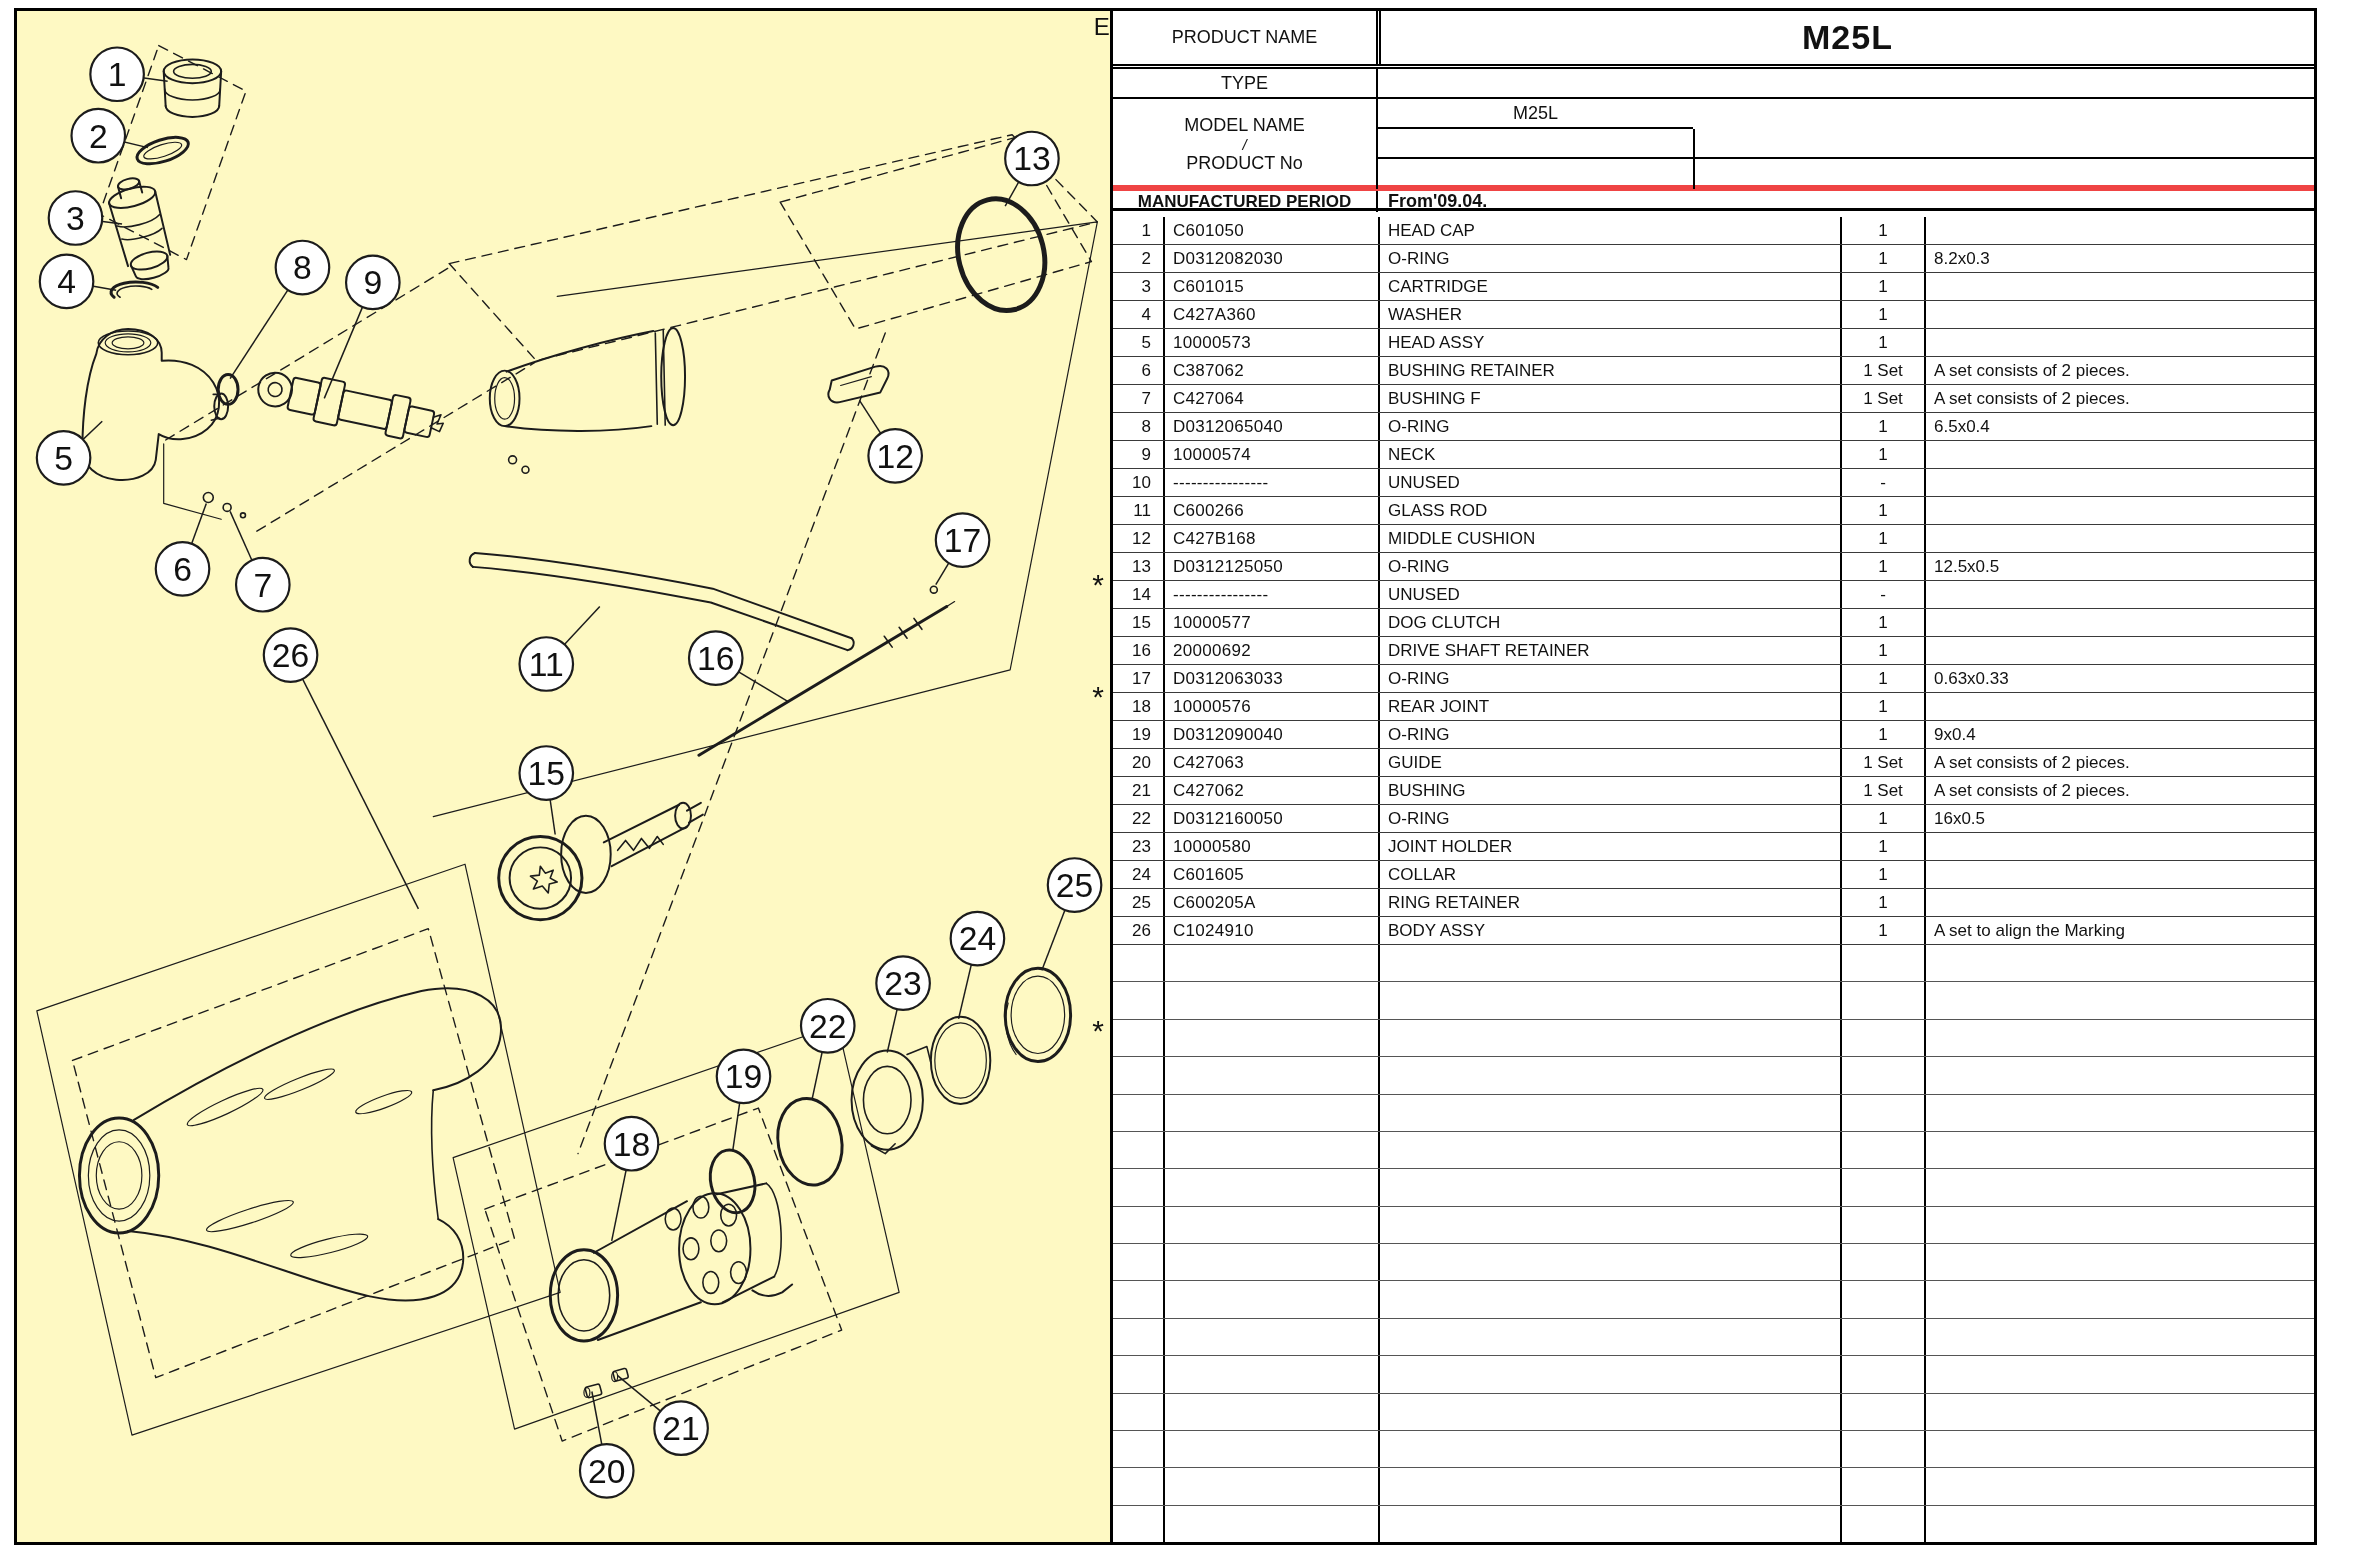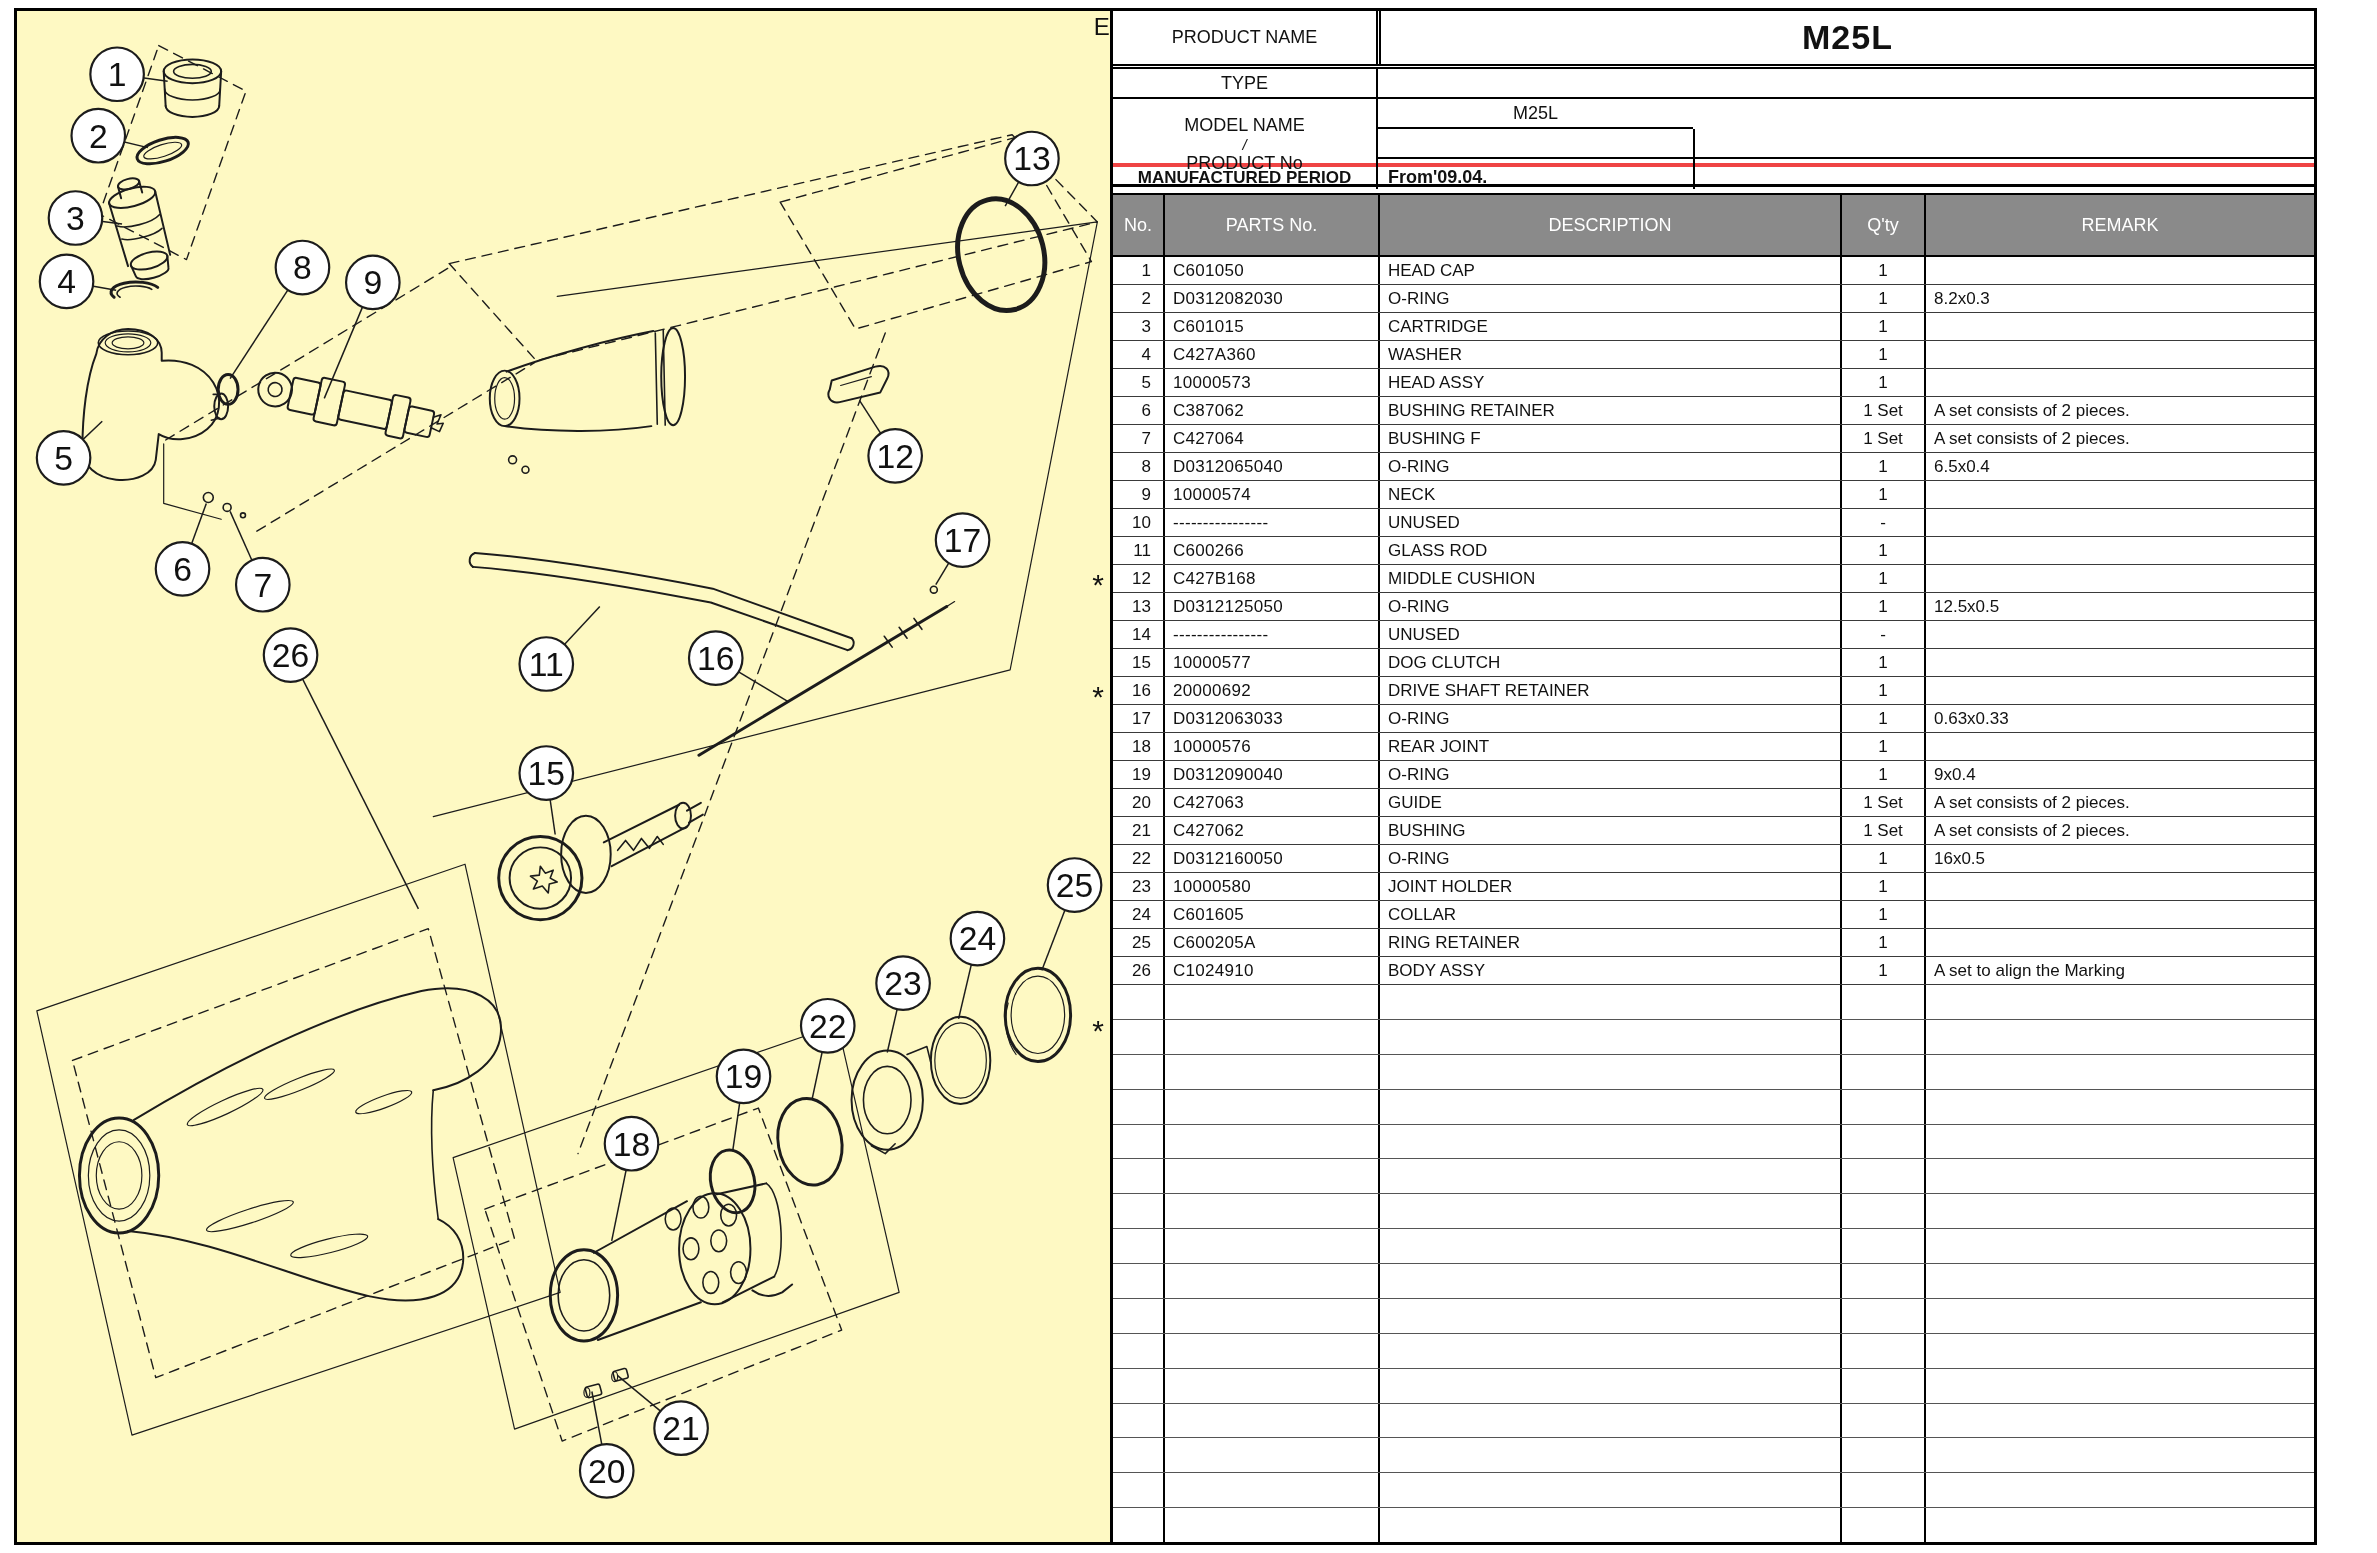--- a/index.html
+++ b/index.html
@@ -41,22 +41,22 @@
     border:3px solid #000; background:#fff;
     display:flex; flex-direction:column;
   }
   .cell { display:flex; align-items:center; justify-content:center; font-size:18px; }
   .cell.left { justify-content:flex-start; padding-left:10px; }
 
   .r-product { height:58px; display:grid; grid-template-columns:263px 1fr; border-bottom:5px double #000; }
   .r-product .val { border-left:5px double #000; font-size:34px; font-weight:bold; letter-spacing:1px; }
   .r-type    { height:30px; display:grid; grid-template-columns:263px 1fr; border-bottom:2px solid #000; }
   .r-type .val { border-left:2px solid #000; }
-  .r-model   { height:68px; display:grid; grid-template-columns:263px 317px 1fr;
-               grid-template-rows:30px 30px 30px; border-bottom:4px solid #ef4444; }
+  .r-model   { height:92px; display:grid; grid-template-columns:263px 317px 1fr;
+               grid-template-rows:30px 30px 30px; border-bottom:6px solid #ef4444; }
   .r-model .lbl { grid-row:1/4; display:flex; flex-direction:column; align-items:center; justify-content:center; }
   .r-model .lbl .slash { font-size:15px; font-style:italic; }
   .r-model .sub { border-left:2px solid #000; border-bottom:2px solid #000; }
   .r-model .sub.rb { border-bottom:none; }
   .r-control { height:29px; display:grid; grid-template-columns:263px 1fr; border-bottom:2px solid #000; }
   .r-control .val { border-left:2px solid #000; }
   .r-manuf   { height:20px; display:grid; grid-template-columns:263px 1fr; border-bottom:3px solid #000;font-weight:bold; }
   .r-manuf .val { border-left:2px solid #000; }
   .hgap { height:6px; }
 
@@ -444,27 +444,20 @@
       </div>
 
 
       <div class="r-manuf">
         <div class="cell" style="font-size:17px;">MANUFACTURED PERIOD</div>
         <div class="cell val left">From'09.04.</div>
       </div>
 
       <div class="hgap"></div>
 
-      <div class="colhead">
-        <div class="cell">No.</div>
-        <div class="cell">PARTS No.</div>
-        <div class="cell">DESCRIPTION</div>
-        <div class="cell">Q'ty</div>
-        <div class="cell">REMARK</div>
-      </div>
 
       <div id="rows-body">
           <div class="trow">
             <div class="tcell c-no">1</div>
             <div class="tcell c-parts">C601050</div>
             <div class="tcell c-desc">HEAD CAP</div>
             <div class="tcell c-qty">1</div>
             <div class="tcell c-remark"></div>
           </div>
           <div class="trow">

